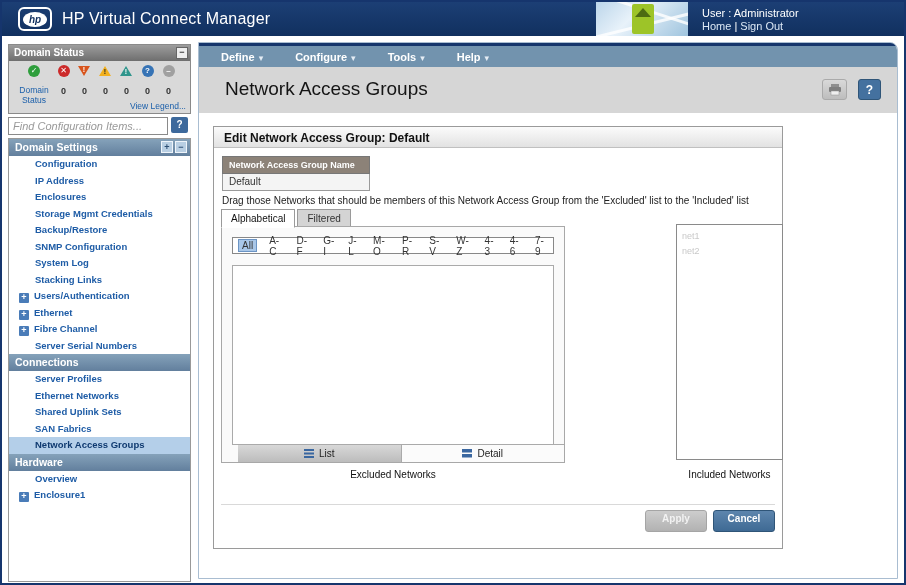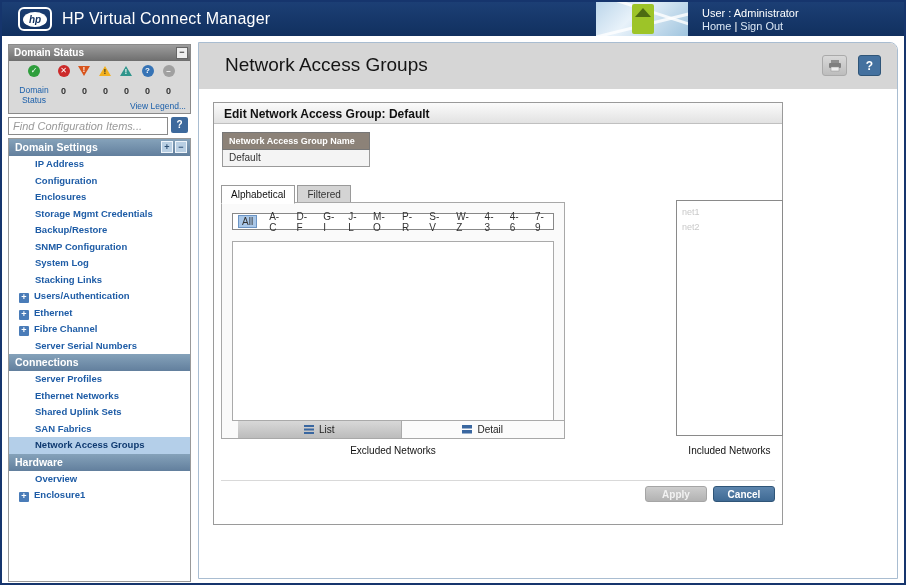--- a/index.html
+++ b/index.html
@@ -94,21 +94,21 @@
   .viewbtn.unsel { background:#fbfbfb; }
 
   .included-box { position:absolute; left:462px; top:97px; width:107px; height:236px; background:#fff; border:1px solid #8a8a8a; padding:4px 0 0 5px; }
   .included-item { font-size:9px; color:#c9c9c9; line-height:15px; cursor:pointer; }
 
   .list-label { position:absolute; top:342px; font-size:10px; color:#111; text-align:center; }
   .excluded-label { left:7px; width:344px; }
   .included-label { left:462px; width:107px; }
 
   .panel-divider { position:absolute; left:7px; right:7px; top:377px; height:1px; background:#d9d9d9; }
-  .btn { position:absolute; top:383px; width:62px; height:16px; border-radius:3px; font-size:10px; font-weight:bold; text-align:center; line-height:16px; cursor:pointer; }
+  .btn { position:absolute; top:383px; width:62px; height:22px; border-radius:3px; font-size:10px; font-weight:bold; text-align:center; line-height:16px; cursor:pointer; }
   .btn-apply { left:431px; background:linear-gradient(#cdcdcd,#b2b2b2); border:1px solid #a5a5a5; color:#f2f2f2; }
   .btn-cancel { left:499px; background:linear-gradient(#5d85ad,#3f6a94); border:1px solid #2f5578; color:#fff; }
 </style>
 </head>
 <body>
 
 <div class="window">
 
   <div class="titlebar">
     <div class="hp-logo">
@@ -189,22 +189,22 @@
 
     <div class="navbox">
 
       <div class="sec-header">
         <span>Domain Settings</span>
         <span class="sec-btns">
           <span class="sec-btn">+</span>
           <span class="sec-btn">−</span>
         </span>
       </div>
+      <div class="nav-item">Configuration</div>
       <div class="nav-item">IP Address</div>
-      <div class="nav-item">Configuration</div>
       <div class="nav-item">Enclosures</div>
       <div class="nav-item">Storage Mgmt Credentials</div>
       <div class="nav-item">Backup/Restore</div>
       <div class="nav-item">SNMP Configuration</div>
       <div class="nav-item">System Log</div>
       <div class="nav-item">Stacking Links</div>
       <div class="nav-item expandable">
         <span class="expand-sq">+</span><span>Users/Authentication</span>
       </div>
       <div class="nav-item expandable">
@@ -229,20 +229,34 @@
       </div>
       <div class="nav-item">Overview</div>
       <div class="nav-item expandable">
         <span class="expand-sq">+</span><span>Enclosure1</span>
       </div>
     </div>
   </div>
 
   <div class="main">
 
+    <div class="menubar">
+      <div class="menu-item">
+        <span>Define</span><span class="caret">▾</span>
+      </div>
+      <div class="menu-item">
+        <span>Configure</span><span class="caret">▾</span>
+      </div>
+      <div class="menu-item">
+        <span>Tools</span><span class="caret">▾</span>
+      </div>
+      <div class="menu-item">
+        <span>Help</span><span class="caret">▾</span>
+      </div>
+    </div>
 
     <div class="titleband">
       <div class="page-title">Network Access Groups</div>
       <div class="print-btn">
         <svg width="14" height="12" viewBox="0 0 14 12">
           <rect x="3" y="0" width="8" height="3" fill="#8f8f8f"></rect>
           <rect x="1" y="3" width="12" height="5" rx="1" fill="#7f7f7f"></rect>
           <rect x="3" y="7" width="8" height="4" fill="#efefef" stroke="#8f8f8f" stroke-width="0.5"></rect>
         </svg>
       </div>
@@ -252,20 +266,21 @@
     <div class="content">
       <div class="panel">
 
         <div class="panel-header">Edit Network Access Group: Default</div>
 
         <div class="name-table">
           <div class="name-th">Network Access Group Name</div>
           <div class="name-td">Default</div>
         </div>
 
+        <div class="instruction">Drag those Networks that should be members of this Network Access Group from the 'Excluded' list to the 'Included' list</div>
 
         <div class="tabs">
           <div class="tab active">Alphabetical</div>
           <div class="tab inactive">Filtered</div>
         </div>
 
         <div class="tabbox">
           <div class="alpha-bar">
             <span class="alpha-item selected">All</span>
             <span class="alpha-item">A-C</span>

